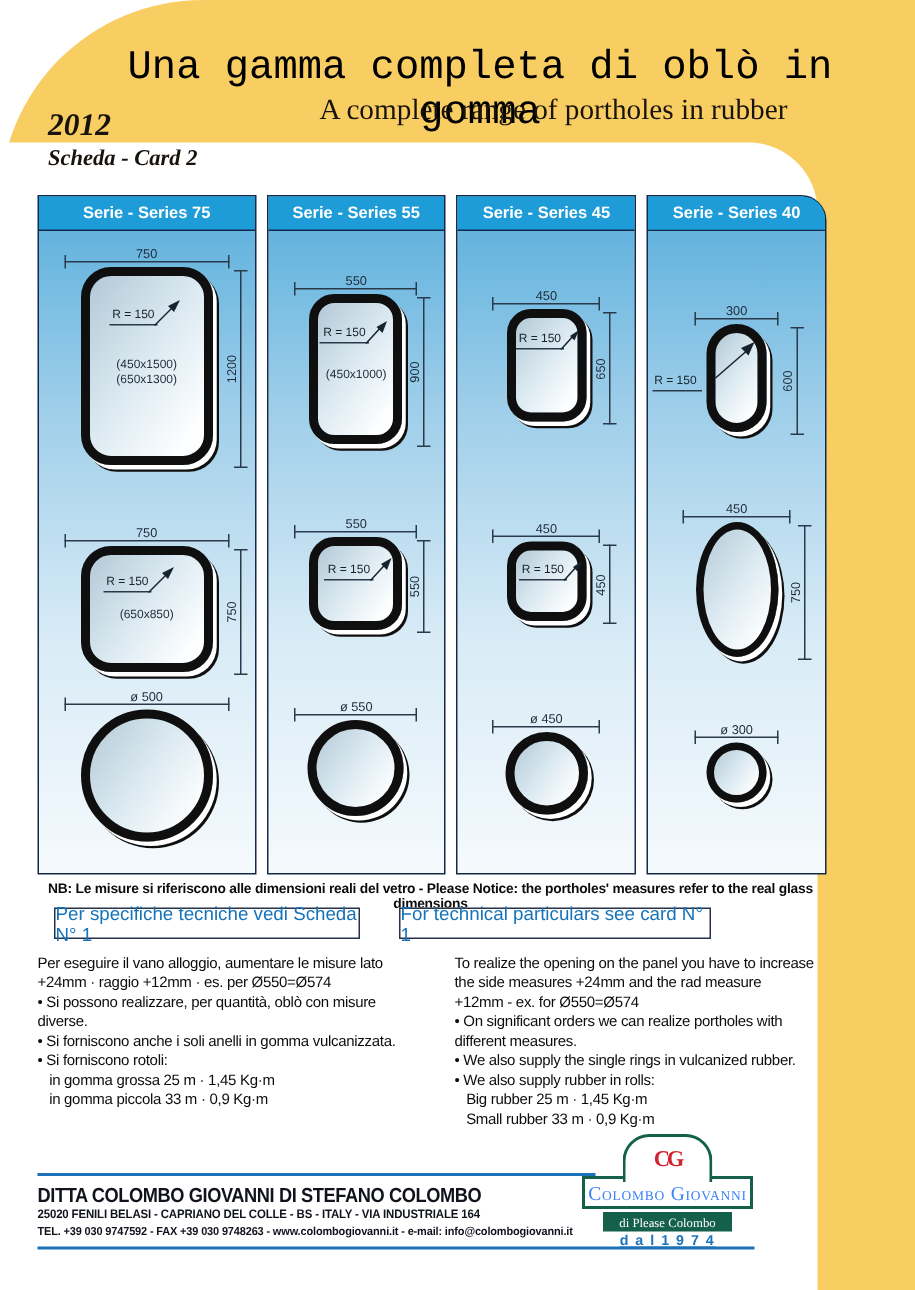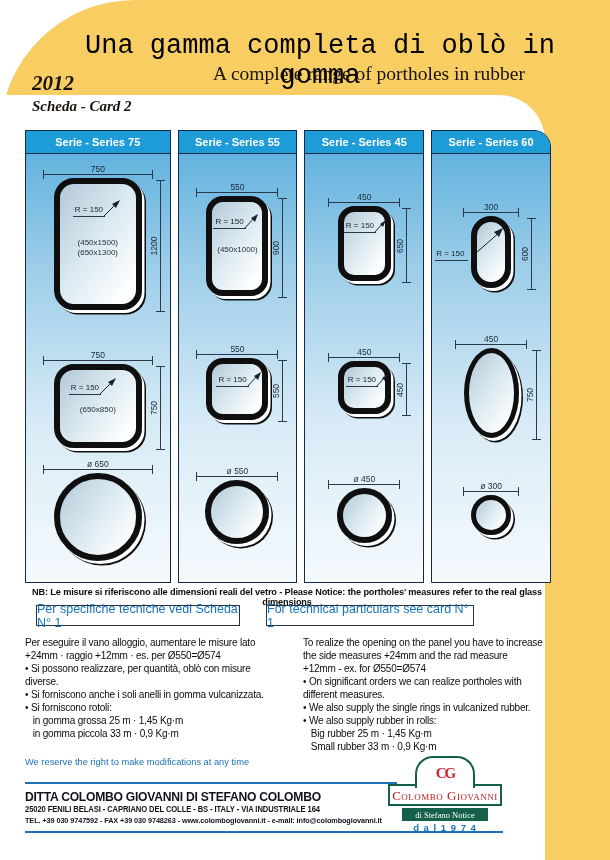--- a/index.html
+++ b/index.html
@@ -73,21 +73,21 @@
   .contacts{position:absolute;top:816px;left:25px;font-weight:bold;font-size:7.7px;letter-spacing:-0.1px;
       transform:scaleX(0.95);transform-origin:left;color:#10131c;white-space:nowrap;}
   
   .logo{position:absolute;top:756px;left:388px;width:114px;text-align:center;}
   .logo-arch{position:absolute;top:0;left:50%;transform:translateX(-50%);width:56px;height:30px;
       border:2px solid #14604A;border-bottom:none;border-radius:18px 18px 0 0;background:#fff;z-index:2;
       display:flex;align-items:center;justify-content:center;}
   .monogram{font-family:"Liberation Serif",serif;font-weight:bold;font-size:15px;color:#D0232E;
       letter-spacing:-2px;}
   .logo-name{margin-top:28px;border:2px solid #14604A;background:#fff;padding:3px 2px 2px 2px;
-      font-family:"Liberation Serif",serif;font-variant:small-caps;font-size:13px;color:#b91c1c;
+      font-family:"Liberation Serif",serif;font-variant:small-caps;font-size:13px;color:#3b82f6;
       letter-spacing:0.5px;line-height:1;}
   .logo-sub{margin:2px auto 0 auto;width:86px;background:#14604A;color:#fff;
       font-family:"Liberation Serif",serif;font-size:8.5px;padding:1.5px 0;line-height:1.2;}
   .logo-since{margin-top:1px;color:#1C72B8;font-size:9.5px;font-weight:bold;letter-spacing:1px;text-decoration:underline;}
 </style>
 </head>
 <body>
 
 <div class="bg-yellow"></div>
 <div class="panel"></div>
@@ -138,21 +138,21 @@
           <div class="inner">
             <span>(650x850)</span>
           </div>
         </div>
         <div class="dimv" style="height:84px;right:9px;top:16px">
           <span class="vlbl">750</span>
         </div>
       </div>
       <div class="draw" style="top:305px">
         <div class="dimh" style="width:110px">
-          <span class="dlbl">ø 650</span>
+          <span class="dlbl">ø 500</span>
             <div class="dline"></div>
         </div>
         <div class="shape circle" style="width:88px;height:88px"></div>
       </div>
     </div>
   </div>
 
   <div class="col c1">
     <div class="colhdr">Serie - Series 55</div>
     <div class="colbody">
@@ -244,21 +244,21 @@
         <div class="dimh" style="width:72px">
           <span class="dlbl">ø 450</span>
             <div class="dline"></div>
         </div>
         <div class="shape circle" style="width:55px;height:55px"></div>
       </div>
     </div>
   </div>
 
   <div class="col c3">
-    <div class="colhdr">Serie - Series 60</div>
+    <div class="colhdr">Serie - Series 40</div>
     <div class="colbody">
       <div class="draw" style="top:48px">
         <div class="dimh" style="width:56px">
           <span class="dlbl">300</span>
             <div class="dline"></div>
         </div>
         <div class="shape" style="width:40px;height:72px;border-radius:20px"></div>
         <div class="rlabel-out" style="left:3px;top:48px"><span>R = 150</span></div>
         <svg style="position:absolute;left:44px;top:24px;overflow:visible" width="34" height="28">
             <line x1="1" y1="26" x2="24" y2="6" stroke="#16222e" stroke-width="1"></line>
@@ -305,29 +305,28 @@
 the side measures +24mm and the rad measure
 +12mm - ex. for Ø550=Ø574
 • On significant orders we can realize portholes with
 different measures.
 • We also supply the single rings in vulcanized rubber.
 • We also supply rubber in rolls:
    Big rubber 25 m · 1,45 Kg·m
    Small rubber 33 m · 0,9 Kg·m</div>
 
 <div class="modnote">
-  <div class="mod-en">We reserve the right to make modifications at any time</div>
 </div>
 
 <div class="hr1"></div>
 <div class="company">DITTA COLOMBO GIOVANNI DI STEFANO COLOMBO</div>
 <div class="address">25020 FENILI BELASI - CAPRIANO DEL COLLE - BS - ITALY - VIA INDUSTRIALE 164</div>
 <div class="contacts">TEL. +39 030 9747592 - FAX +39 030 9748263 - www.colombogiovanni.it - e-mail: info@colombogiovanni.it</div>
 <div class="hr2"></div>
 
 <div class="logo">
   <div class="logo-arch">
     <span class="monogram">CG</span>
   </div>
   <div class="logo-name">Colombo Giovanni</div>
-  <div class="logo-sub">di Stefano Notice</div>
+  <div class="logo-sub">di Please Colombo</div>
   <div class="logo-since">d a l   1 9 7 4</div>
 </div>
 
 </body></html>

